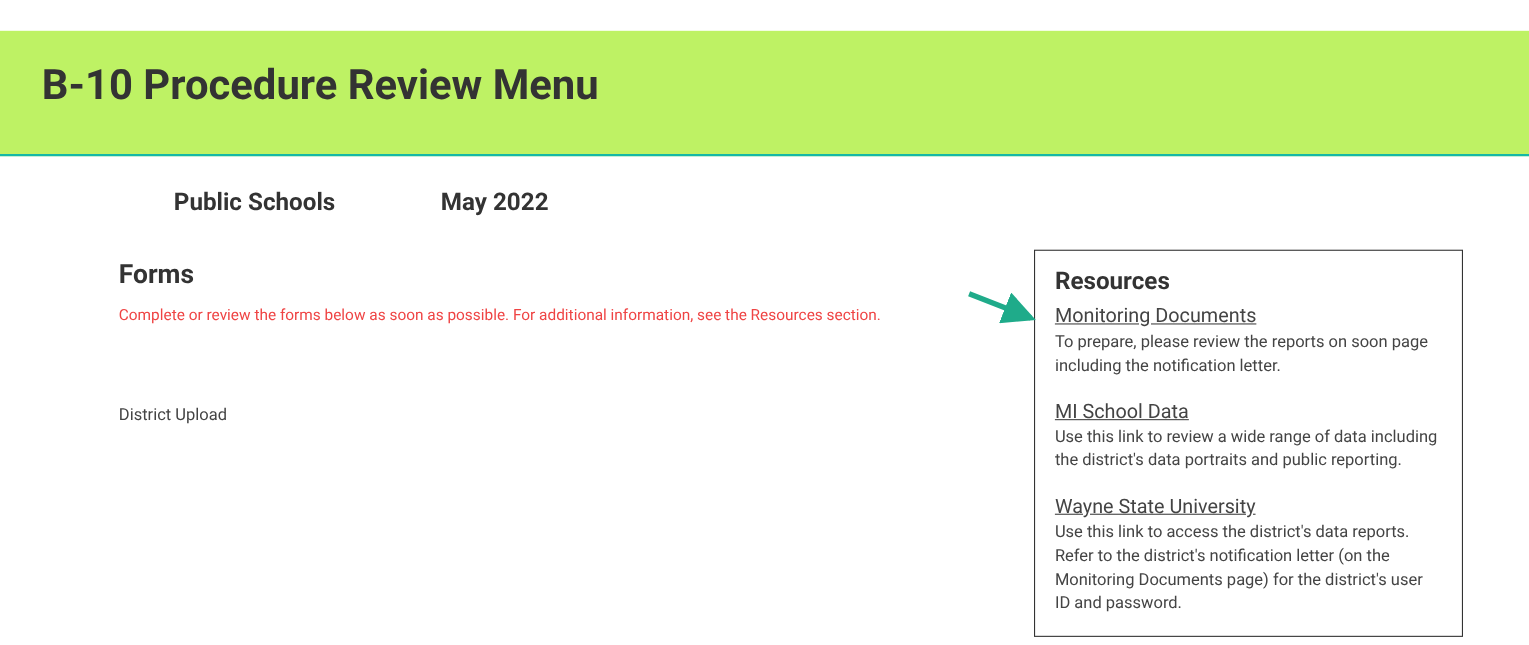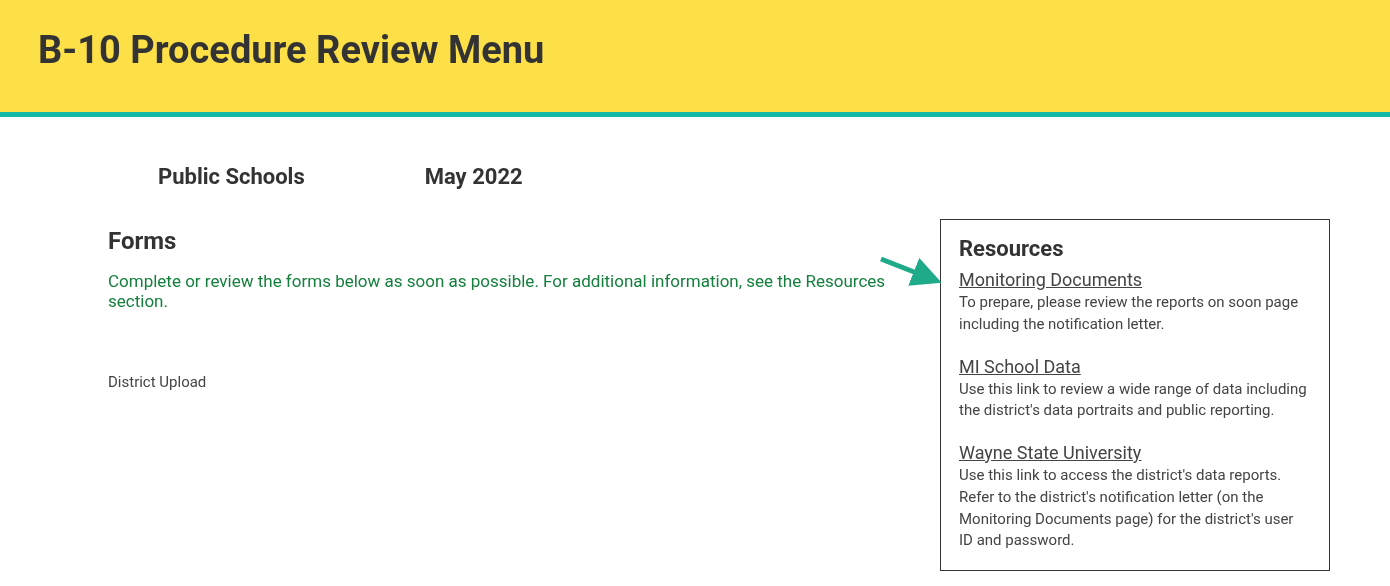--- a/index.html
+++ b/index.html
@@ -7,33 +7,34 @@
       margin: 0;
       padding: 0;
     }
     body {
       font-family: -apple-system, BlinkMacSystemFont, "Segoe UI", Roboto, "Helvetica Neue", Arial, sans-serif;
       color: #333;
       background: #fff;
       width: 1390px;
     }
     .header-banner {
-      background: #fde047;
+      background: #bef264;
       padding: 28px 38px 40px 38px;
-      border-bottom: 5px solid #14b8a6;
+      border-bottom: 2px solid #14b8a6;
+      margin-top: 28px;
     }
     .page-title {
       font-size: 38px;
       font-weight: 700;
       color: #333;
     }
     .subheader {
       display: flex;
-      gap: 120px;
-      padding: 47px 0 30px 158px;
+      gap: 96px;
+      padding: 30px 0 30px 158px;
     }
     .subheader-item {
       font-size: 22px;
       font-weight: 700;
       color: #333;
     }
     .content-area {
       display: flex;
       padding: 0 40px 0 108px;
       position: relative;
@@ -42,23 +43,23 @@
       flex: 1;
       padding-top: 8px;
     }
     .forms-heading {
       font-size: 24px;
       font-weight: 700;
       color: #333;
       margin-bottom: 16px;
     }
     .forms-instructions {
-      font-size: 17px;
-      color: #15803d;
-      margin-bottom: 18px;
+      font-size: 14px;
+      color: #ef4444;
+      margin-bottom: 29px;
     }
     .forms-link {
       font-size: 15px;
       color: #444;
       cursor: pointer;
       display: inline-block;
       margin-top: 44px;
     }
     .arrow-wrapper {
       position: absolute;

